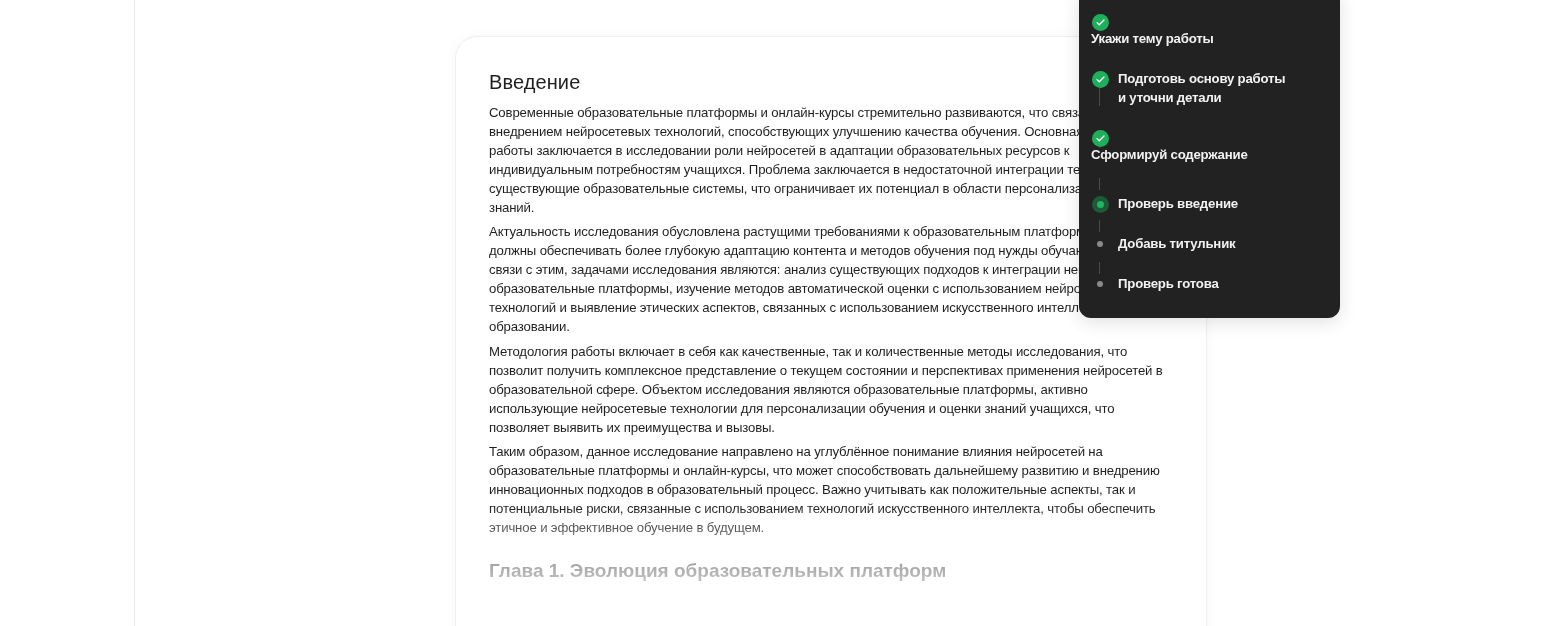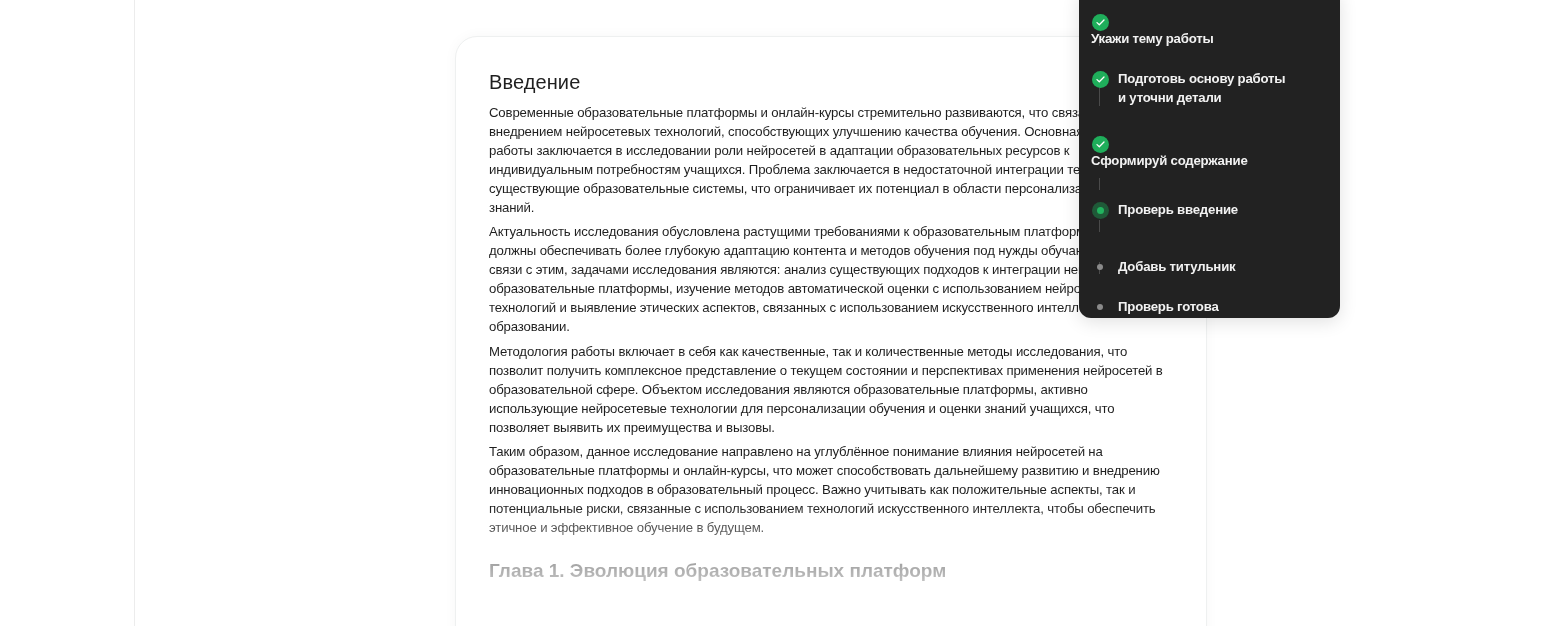--- a/index.html
+++ b/index.html
@@ -110,21 +110,21 @@
       <div class="step-marker">
         <div class="step-check">
           <svg width="9" height="7" viewBox="0 0 9 7">
               <path d="M1 3.6 L3.3 5.8 L8 1" fill="none" stroke="#ffffff" stroke-width="1.3" stroke-linecap="round" stroke-linejoin="round"></path>
             </svg>
         </div>
       </div>
       <span class="step-label">Укажи тему работы</span>
     </div>
 
-    <div class="step" style="margin-bottom:29px; width:200px;">
+    <div class="step" style="margin-bottom:23px; width:200px;">
       <div class="step-marker">
         <div class="step-check">
           <svg width="9" height="7" viewBox="0 0 9 7">
               <path d="M1 3.6 L3.3 5.8 L8 1" fill="none" stroke="#ffffff" stroke-width="1.3" stroke-linecap="round" stroke-linejoin="round"></path>
             </svg>
         </div>
       </div>
       <span class="step-label">Подготовь основу работы и уточни детали</span>
     </div>
 
@@ -132,21 +132,21 @@
       <div class="step-marker">
         <div class="step-check">
           <svg width="9" height="7" viewBox="0 0 9 7">
               <path d="M1 3.6 L3.3 5.8 L8 1" fill="none" stroke="#ffffff" stroke-width="1.3" stroke-linecap="round" stroke-linejoin="round"></path>
             </svg>
         </div>
       </div>
       <span class="step-label">Сформируй содержание</span>
     </div>
 
-    <div class="step" style="margin-bottom:40px;">
+    <div class="step" style="margin-bottom:23px;">
       <div class="step-marker">
         <div class="step-current">
             <div class="inner"></div>
           </div>
       </div>
       <span class="step-label">Проверь введение</span>
     </div>
 
 
     <div class="step" style="margin-bottom:23px;">

